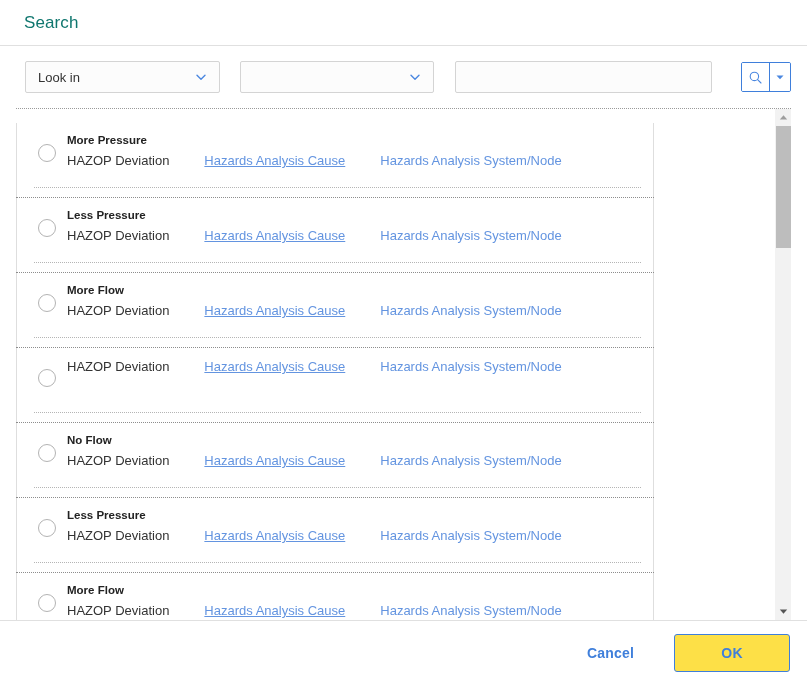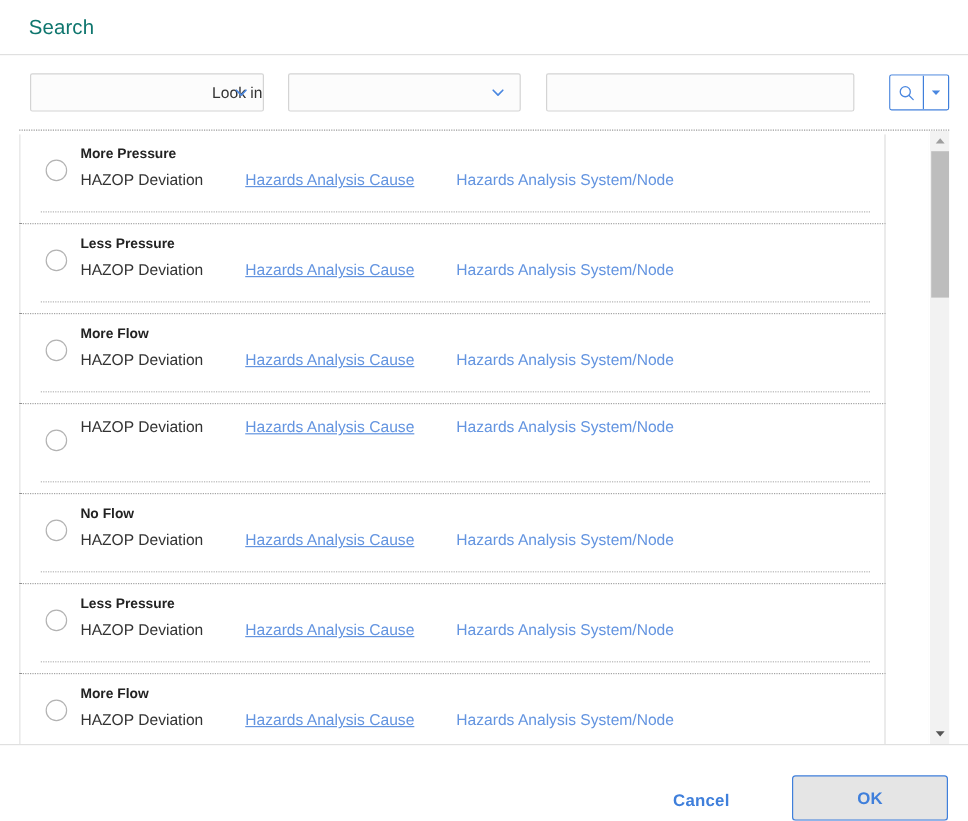--- a/index.html
+++ b/index.html
@@ -54,21 +54,20 @@
 
   .field {
     position: relative;
     height: 32px;
     box-sizing: border-box;
     border: 1px solid #d4d4d4;
     background: #fcfcfc;
     border-radius: 2px;
     display: flex;
     align-items: center;
-    justify-content: flex-end;
   }
   .field.dropdown {
     cursor: pointer;
   }
   .field-lookin {
     width: 200px;
     margin-left: 9px;
   }
   .field-second {
     width: 200px;
@@ -133,22 +132,22 @@
     position: absolute;
     left: 0;
     top: 0;
     right: 0;
     bottom: 0;
     overflow: hidden;
   }
   .results-list {
     position: absolute;
     left: 0;
-    top: 3px;
-    width: 722px;
+    top: 14px;
+    width: 638px;
   }
 
   .result-row {
     position: relative;
     height: 74px;
     box-sizing: border-box;
     border-left: 1px solid #dedede;
     border-right: 1px solid #dedede;
     background: #ffffff;
     display: flex;
@@ -256,48 +255,48 @@
     background: #bdbdbd;
     cursor: pointer;
   }
 
   
   .dialog-footer {
     height: 64px;
     min-height: 64px;
     border-top: 1px solid #e0e0e0;
     display: flex;
-    align-items: flex-end;
+    align-items: center;
     justify-content: flex-end;
     padding-right: 17px;
     box-sizing: border-box;
     background: #ffffff;
   }
   .btn-cancel {
     font-size: 14px;
     color: #3f7fdb;
     background: transparent;
     border: none;
     font-weight: bold;
     cursor: pointer;
     padding: 9px 18px;
     font-family: "Liberation Sans", sans-serif;
     letter-spacing: 0.2px;
   }
   .btn-ok {
     font-size: 14px;
     color: #3f7fdb;
-    background: #e5e5e5;
+    background: #fde047;
     border: 1px solid #3f7fdb;
     border-radius: 3px;
     font-weight: bold;
     cursor: pointer;
-    width: 130px;
+    width: 116px;
     height: 38px;
-    margin-left: 34px;
+    margin-left: 22px;
     font-family: "Liberation Sans", sans-serif;
     letter-spacing: 0.2px;
   }
 </style>
 </head>
 <body>
 
 <div class="dialog">
 
   <div class="dialog-header">

